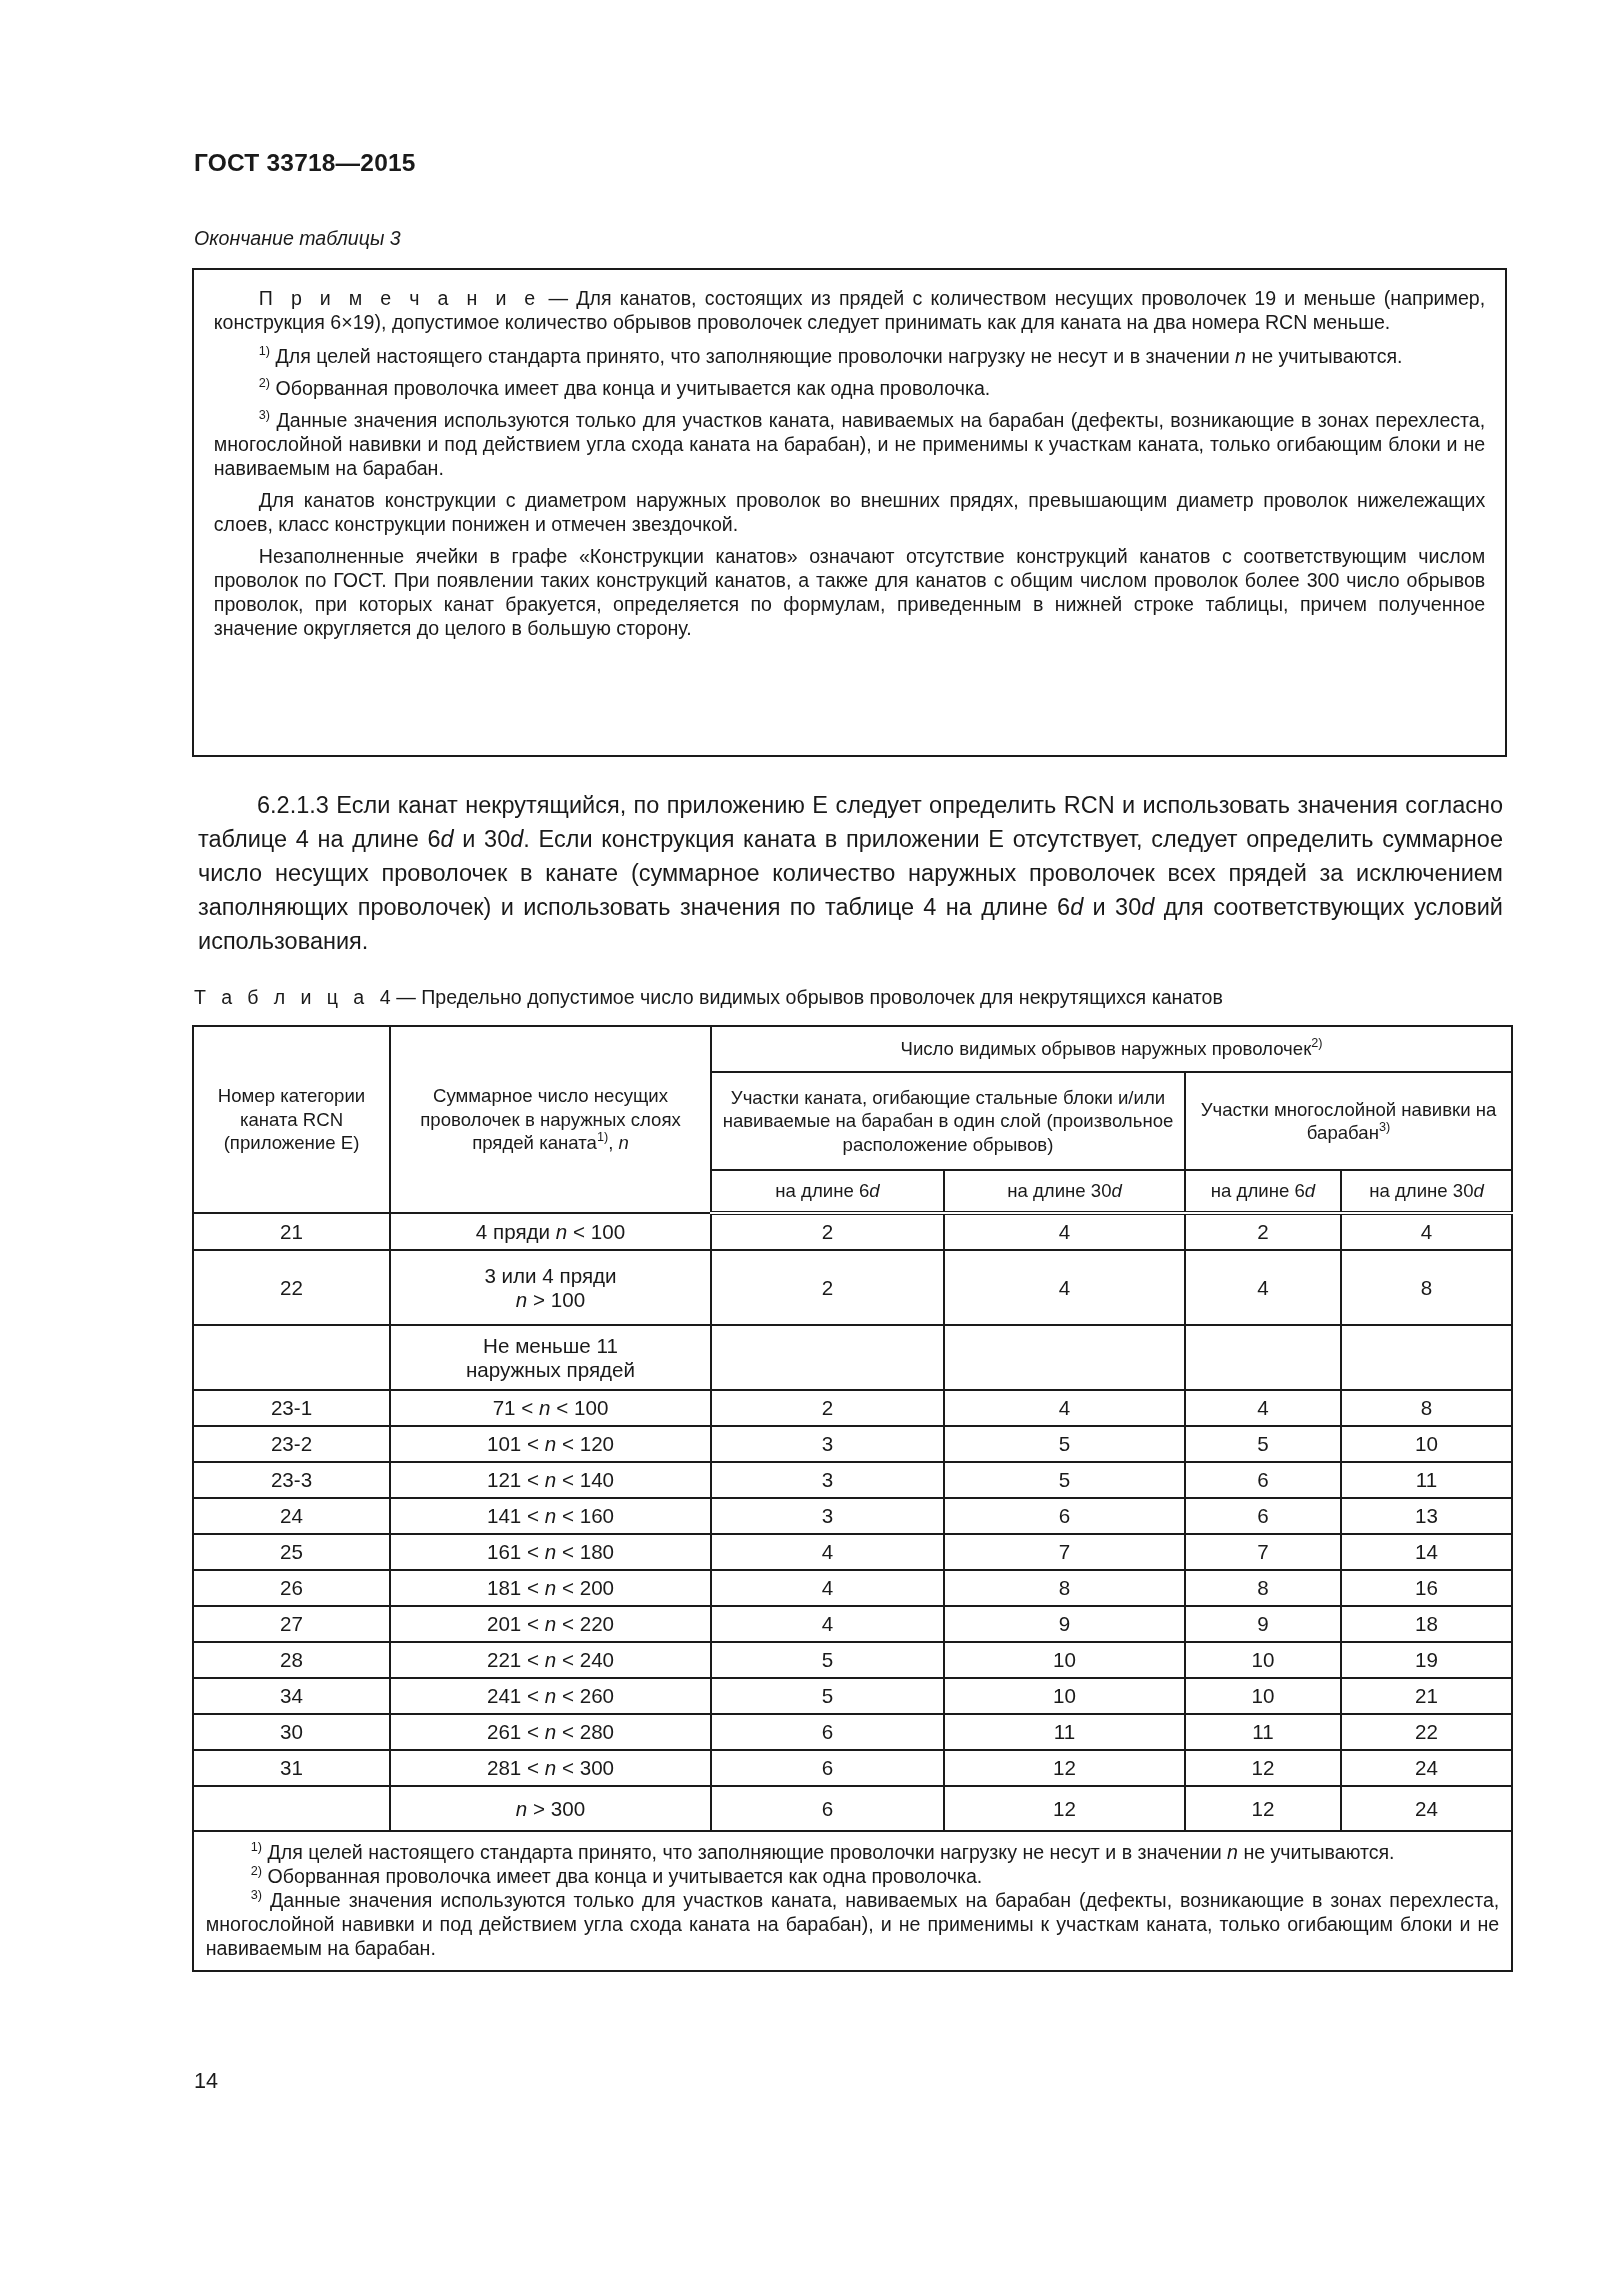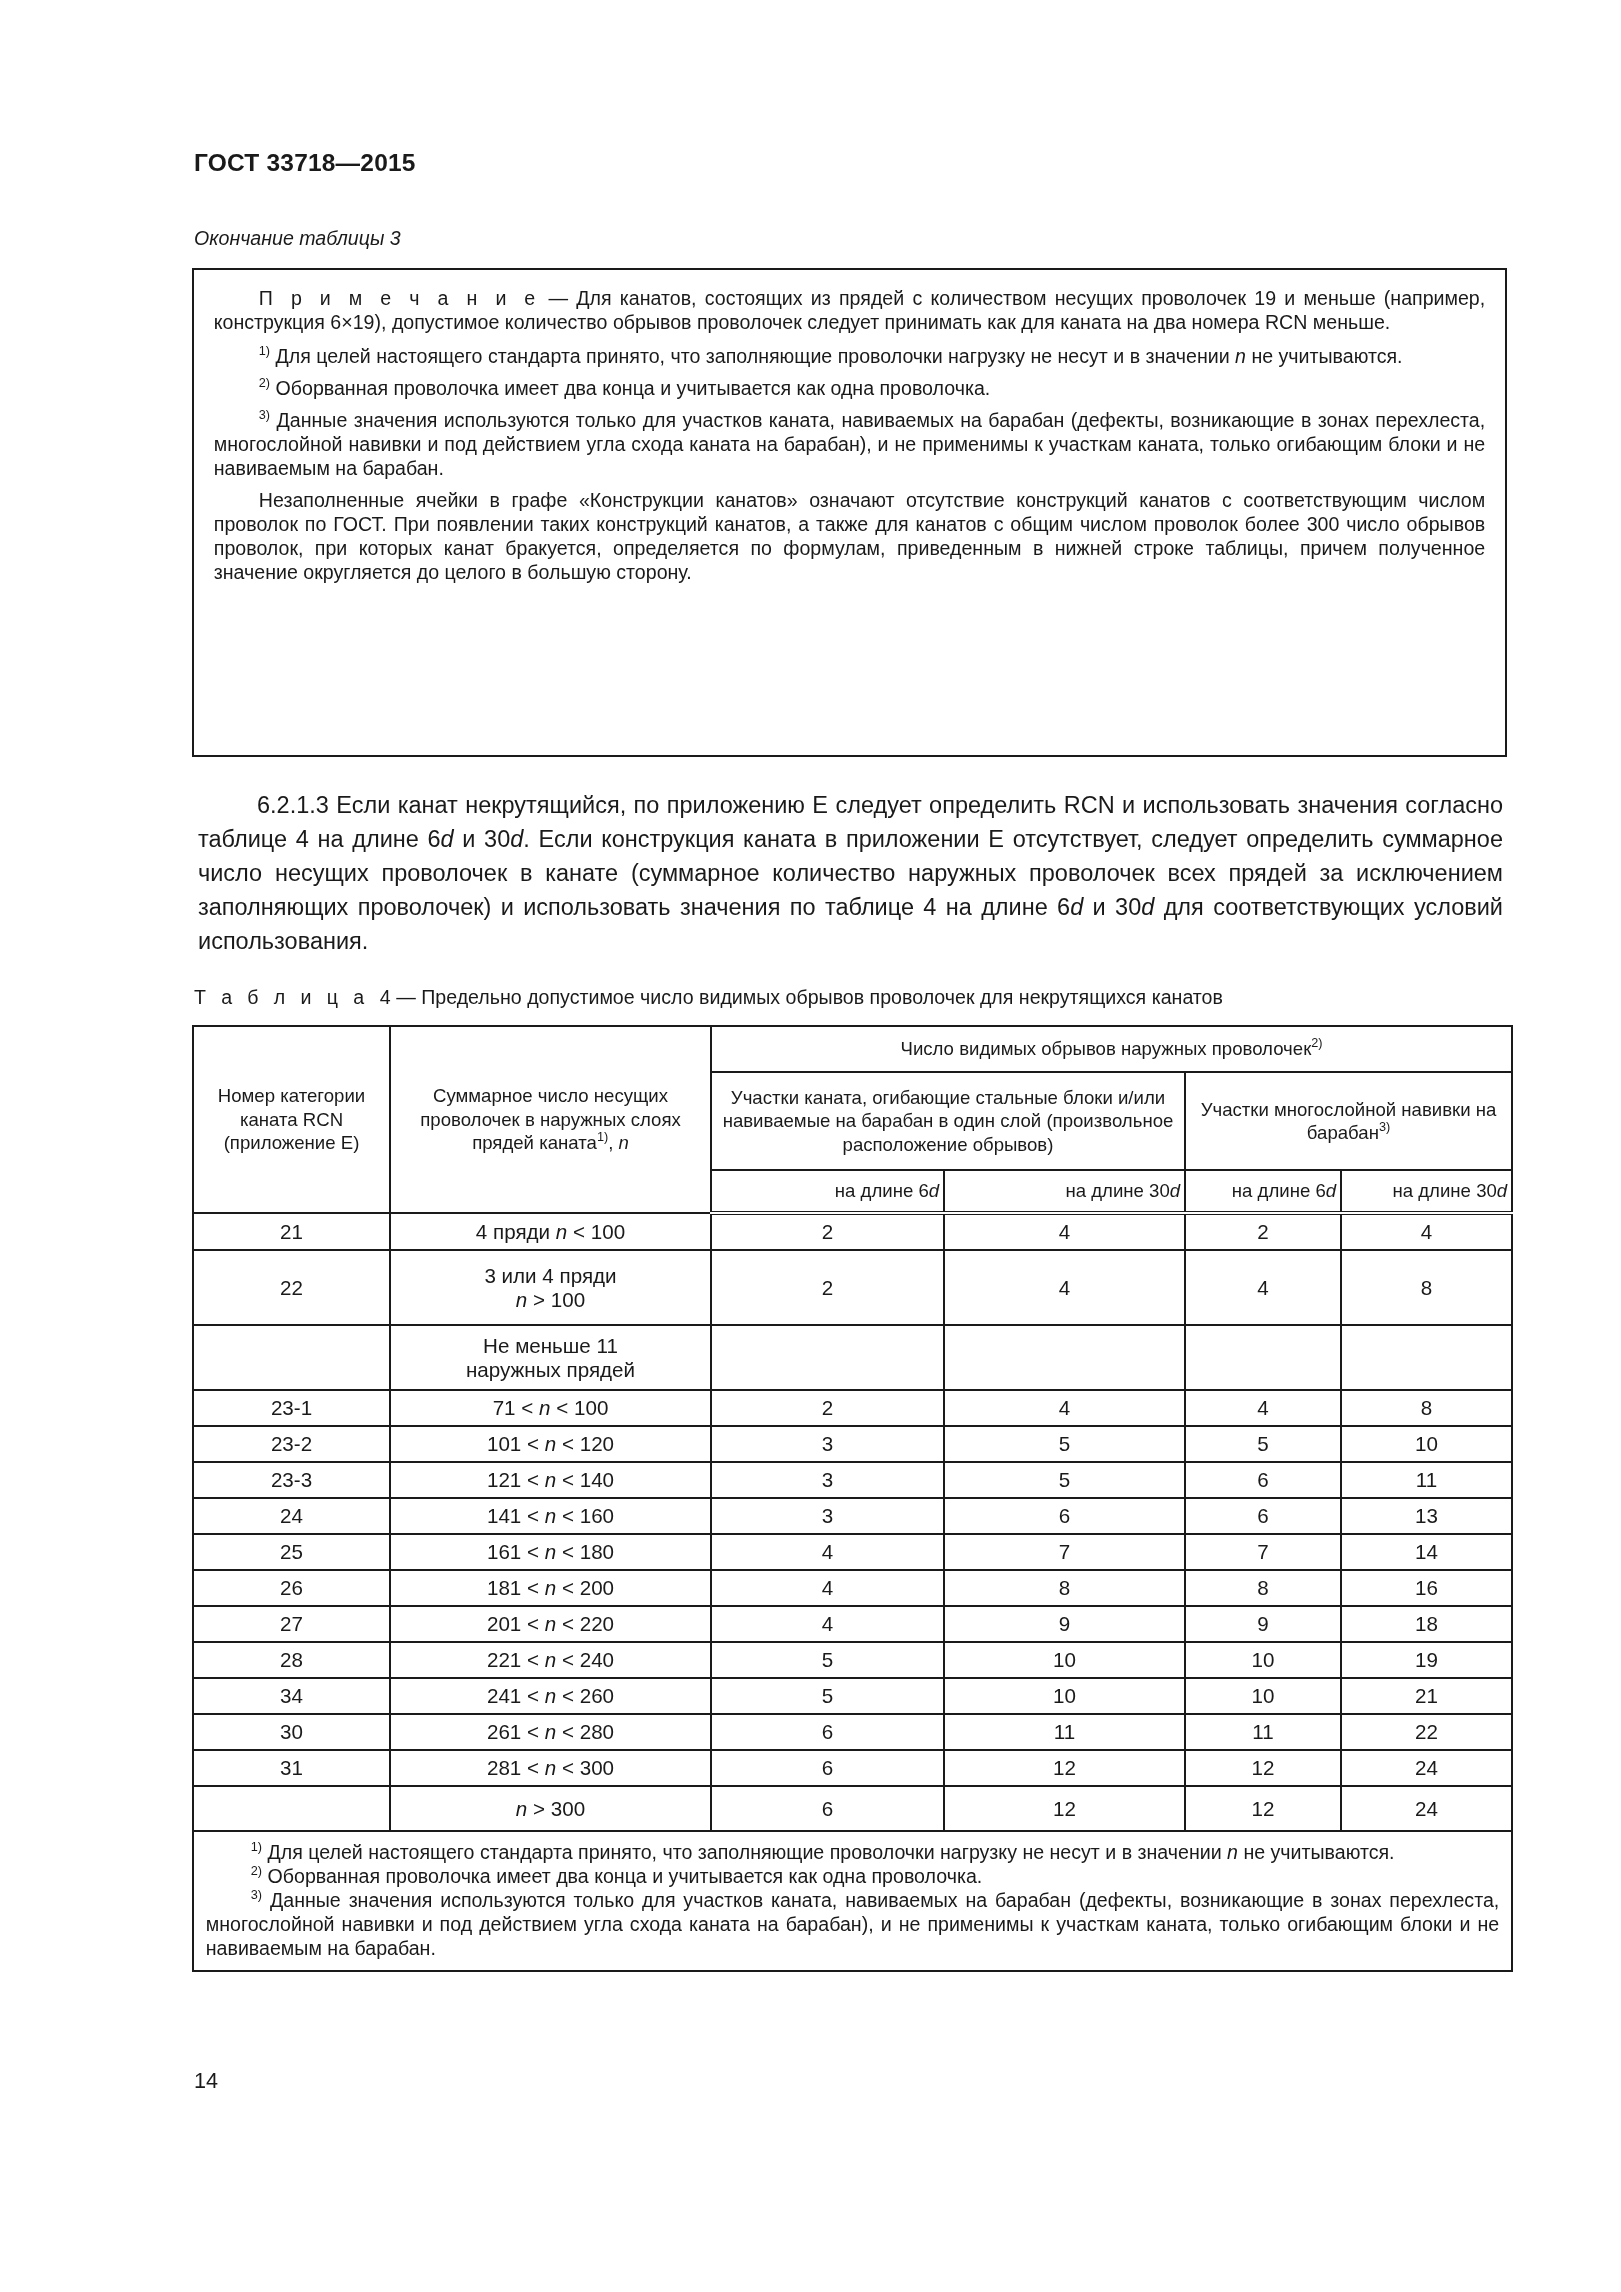--- a/index.html
+++ b/index.html
@@ -15,41 +15,42 @@
   .spaced { letter-spacing: 4.9px; }
   sup { font-size: 12.7px; vertical-align: 7.8px; line-height: 0; }
   .it { font-style: italic; }
   .body-para { left: 194px; top: 784px; width: 1313px; font-size: 23.5px; line-height: 34px; text-align: justify; }
   .body-para p { margin: 4px; text-indent: 59px; }
   .table-caption { left: 194px; top: 986px; font-size: 19.6px; }
   .tbl-wrap { left: 192px; top: 1025px; width: 1319px; }
   table { border-collapse: collapse; width: 1319px; table-layout: fixed; font-size: 19.6px; }
   td, th { border: 2px solid #1a1a1a; text-align: center; vertical-align: middle; padding: 0 3.9px; font-weight: normal; }
   thead th { font-size: 18.6px; line-height: 23.5px; }
-  thead tr.r3 th { border-bottom: 4.9px double #1a1a1a; text-align: right; }
+  thead tr.r3 th { border-bottom: 4.9px double #1a1a1a; }
   tbody td { height: 34px; line-height: 23.5px; font-size: 20.6px; }
   tbody tr.tall td { height: 73px; }
   tbody tr.mid td { height: 63px; }
   tbody tr.last td { height: 43px; border-radius: 9px; }
   .fn-cell { text-align: left !important; padding: 7.8px 11.8px 9.8px 11.8px !important; font-size: 19.6px; line-height: 24px; }
   .fn-cell p { margin: 0; text-indent: 45px; text-align: justify; }
   .page-num { left: 194px; top: 2068px; font-size: 21.6px; }
 </style>
 </head>
 <body>
 
 <div class="abs doc-header">ГОСТ 33718—2015</div>
 
 <div class="abs cont-label">Окончание таблицы 3</div>
 
 <div class="abs note-box">
   <p><span class="spaced">П р и м е ч а н и е</span><span> — Для канатов, состоящих из прядей с количеством несущих проволочек 19 и меньше (например, конструкция 6×19), допустимое количество обрывов проволочек следует принимать как для каната на два номера RCN меньше.</span></p>
   <p class="gap"><sup>1)</sup><span> Для целей настоящего стандарта принято, что заполняющие проволочки нагрузку не несут и в значении </span><span class="it">n</span><span> не учитываются.</span></p>
   <p><sup>2)</sup><span> Оборванная проволочка имеет два конца и учитывается как одна проволочка.</span></p>
   <p><sup>3)</sup><span> Данные значения используются только для участков каната, навиваемых на барабан (дефекты, возникающие в зонах перехлеста, многослойной навивки и под действием угла схода каната на барабан), и не применимы к участкам каната, только огибающим блоки и не навиваемым на барабан.</span></p>
+  <p>Для канатов конструкции с диаметром наружных проволок во внешних прядях, превышающим диаметр проволок нижележащих слоев, класс конструкции понижен и отмечен звездочкой.</p>
   <p>Незаполненные ячейки в графе «Конструкции канатов» означают отсутствие конструкций канатов с соответствующим числом проволок по ГОСТ. При появлении таких конструкций канатов, а также для канатов с общим числом проволок более 300 число обрывов проволок, при которых канат бракуется, определяется по формулам, приведенным в нижней строке таблицы, причем полученное значение округляется до целого в большую сторону.</p>
 </div>
 
 <div class="abs body-para">
   <p><span>6.2.1.3</span><span> Если канат некрутящийся, по приложению Е следует определить RCN и использовать значения согласно таблице 4 на длине 6</span><span class="it">d</span><span> и 30</span><span class="it">d</span><span>. Если конструкция каната в приложении Е отсутствует, следует определить суммарное число несущих проволочек в канате (суммарное количество наружных проволочек всех прядей за исключением заполняющих проволочек) и использовать значения по таблице 4 на длине 6</span><span class="it">d</span><span> и 30</span><span class="it">d</span><span> для соответствующих условий использования.</span></p>
 </div>
 
 <div class="abs table-caption"><span class="spaced">Т а б л и ц а</span><span style="white-space:pre">  4 — Предельно допустимое число видимых обрывов проволочек для некрутящихся канатов</span></div>
 
 <div class="abs tbl-wrap">

